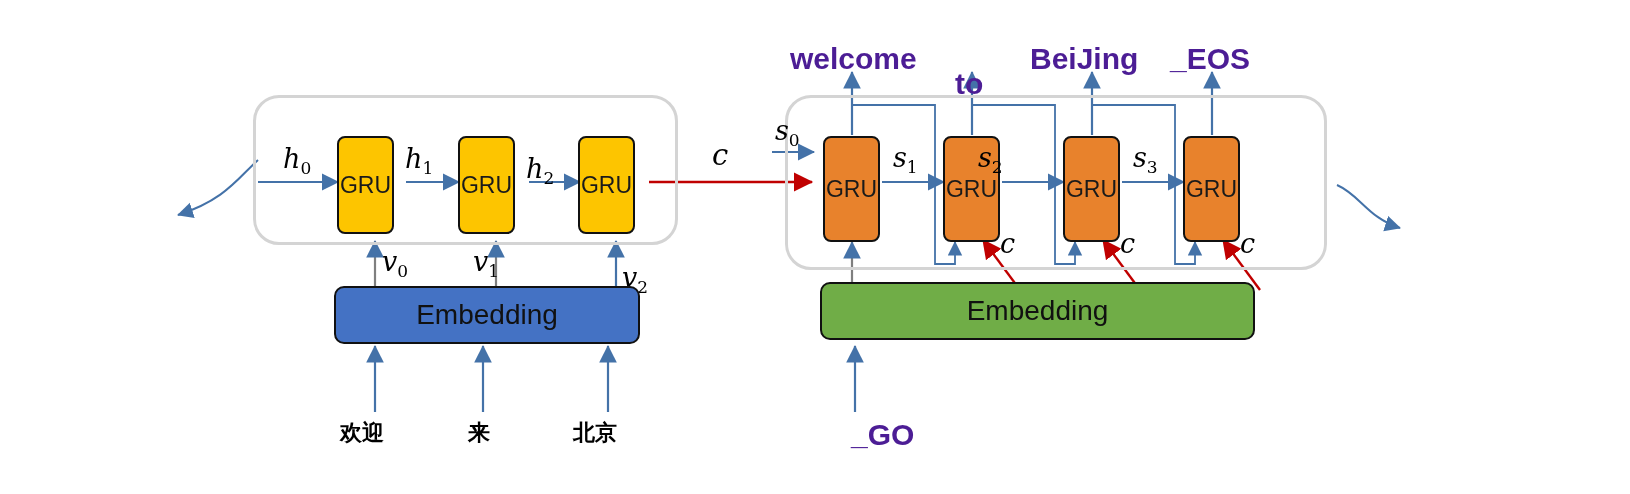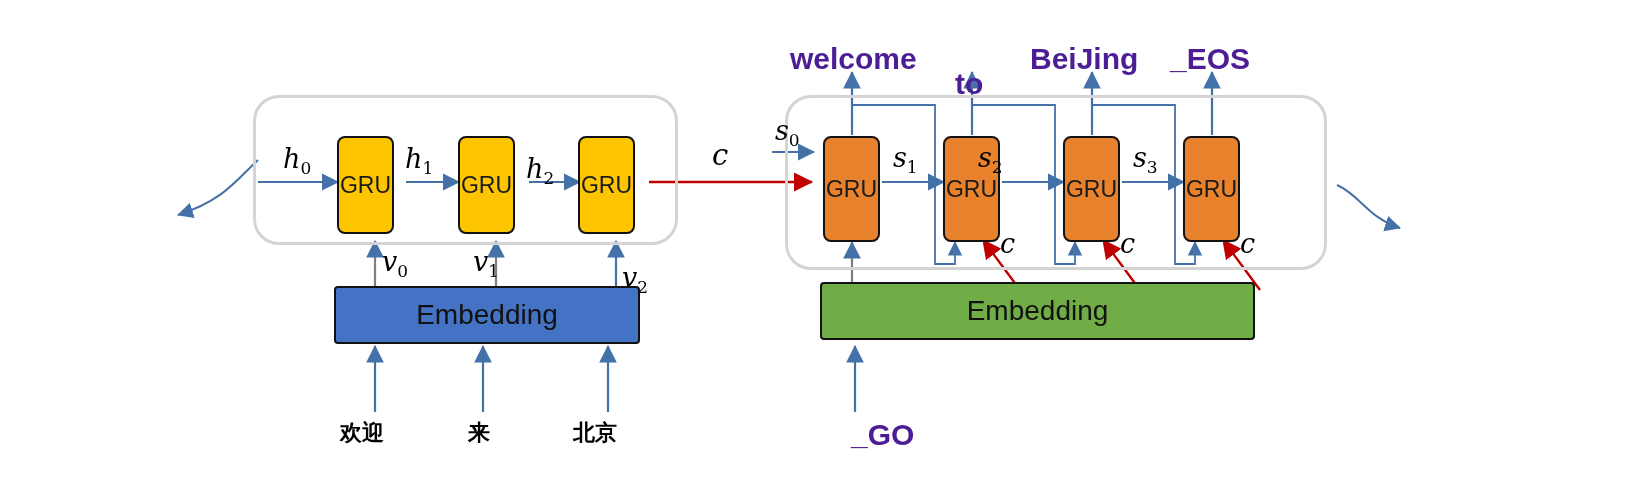--- a/index.html
+++ b/index.html
@@ -4,21 +4,21 @@
 <style>
   html,body{margin:0;padding:0;background:#ffffff;}
   body{font-family:"Liberation Sans", sans-serif;}
   #stage{position:relative;width:1630px;height:494px;background:#ffffff;overflow:hidden;}
   #wires{position:absolute;left:0;top:0;width:1630px;height:494px;}
   .node{position:absolute;box-sizing:border-box;display:flex;align-items:center;justify-content:center;}
   .gru{border:2.5px solid #111111;border-radius:8px;font-size:23px;color:#1a1a1a;
        font-family:"Liberation Sans", sans-serif;}
   .gru.enc{background:#FDC500;}
   .gru.dec{background:#E8822C;}
-  .embed{border:2.5px solid #111111;border-radius:4px;font-size:28px;color:#111111;}
+  .embed{border:2.5px solid #111111;border-radius:10px;font-size:28px;color:#111111;}
   .embed.enc{background:#4472C4;}
   .embed.dec{background:#70AD47;}
   .container-box{position:absolute;box-sizing:border-box;border:3px solid #d4d4d4;border-radius:26px;background:transparent;}
   .mathlabel{position:absolute;font-family:"DejaVu Serif", serif;font-style:italic;font-size:27px;color:#000;white-space:nowrap;}
   .mathlabel sub{font-size:17px;font-style:normal;font-family:"DejaVu Serif",serif;}
   .word{position:absolute;font-family:Liberation Sans, sans-serif;font-weight:bold;font-size:30px;color:#4c1d95;white-space:nowrap;}
   .cjk{position:absolute;font-family:"DejaVu Sans", sans-serif;font-weight:bold;font-size:22px;color:#000;white-space:nowrap;}
   .sidelabel{position:absolute;font-family:"Liberation Sans", sans-serif;font-weight:bold;font-size:29px;color:#000;white-space:nowrap;}
 </style>
 </head>

